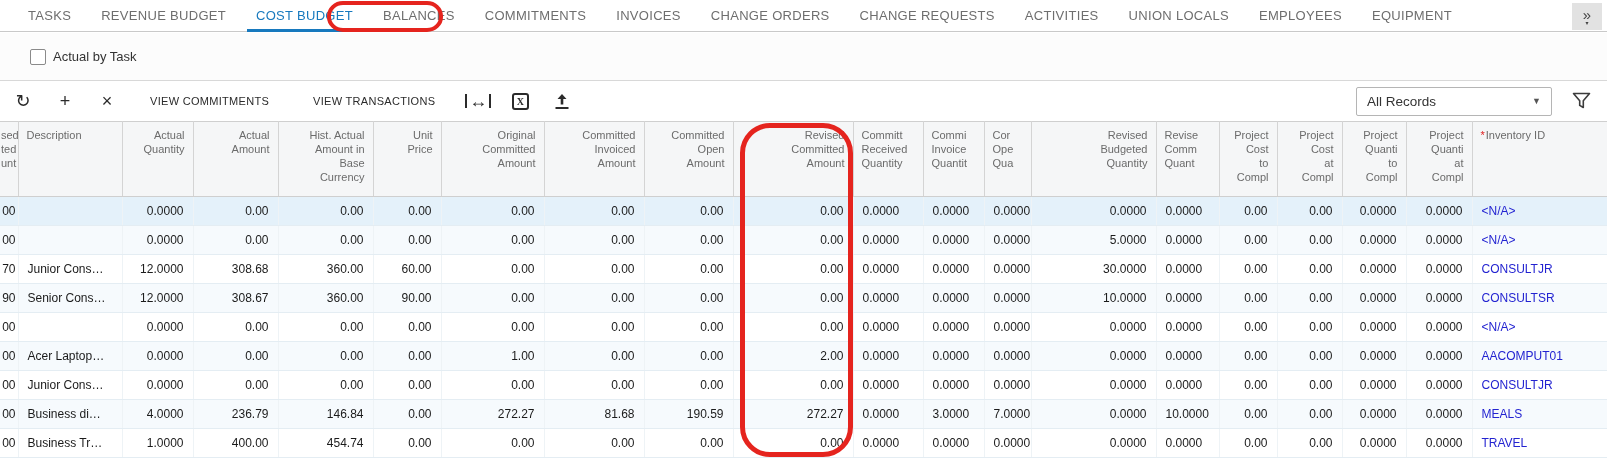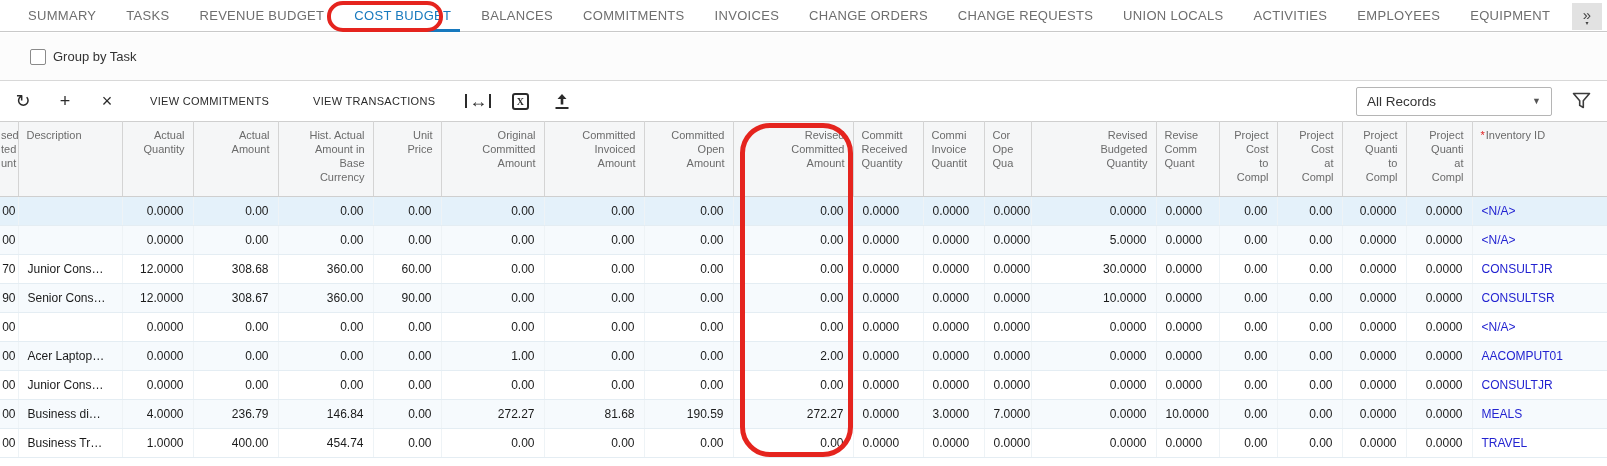--- a/index.html
+++ b/index.html
@@ -68,43 +68,42 @@
   .anno-tab { left:327px; top:1px; width:116px; height:31px; border-width:4px; border-radius:16px / 15px; }
   .anno-col { left:740px; top:123px; width:113px; height:334px; border-width:5px; border-radius:30px; }
 </style>
 </head>
 <body>
 
 <div class="screen">
 
   <div class="tabbar">
     <div style="display:flex">
-        <div class="tab">SUMMARY</div>
         <div class="tab">TASKS</div>
         <div class="tab">REVENUE BUDGET</div>
         <div class="tab active">COST BUDGET</div>
         <div class="tab">BALANCES</div>
         <div class="tab">COMMITMENTS</div>
         <div class="tab">INVOICES</div>
         <div class="tab">CHANGE ORDERS</div>
         <div class="tab">CHANGE REQUESTS</div>
+        <div class="tab">ACTIVITIES</div>
         <div class="tab">UNION LOCALS</div>
-        <div class="tab">ACTIVITIES</div>
         <div class="tab">EMPLOYEES</div>
         <div class="tab">EQUIPMENT</div>
       </div>
     <div class="tab-overflow">
       <span class="chev">»</span>
       <span class="tri">▾</span>
     </div>
   </div>
 
   <div class="groupbar">
     <div class="checkbox"></div>
-    <span class="grouplabel">Group by Task</span>
+    <span class="grouplabel">Actual by Task</span>
   </div>
 
   <div class="gridtoolbar">
     <div class="tbtn icon icon-refresh">
         <span>↻</span>
       </div>
     <div class="tbtn icon icon-plus">
         <span>+</span>
       </div>
     <div class="tbtn icon icon-x">

